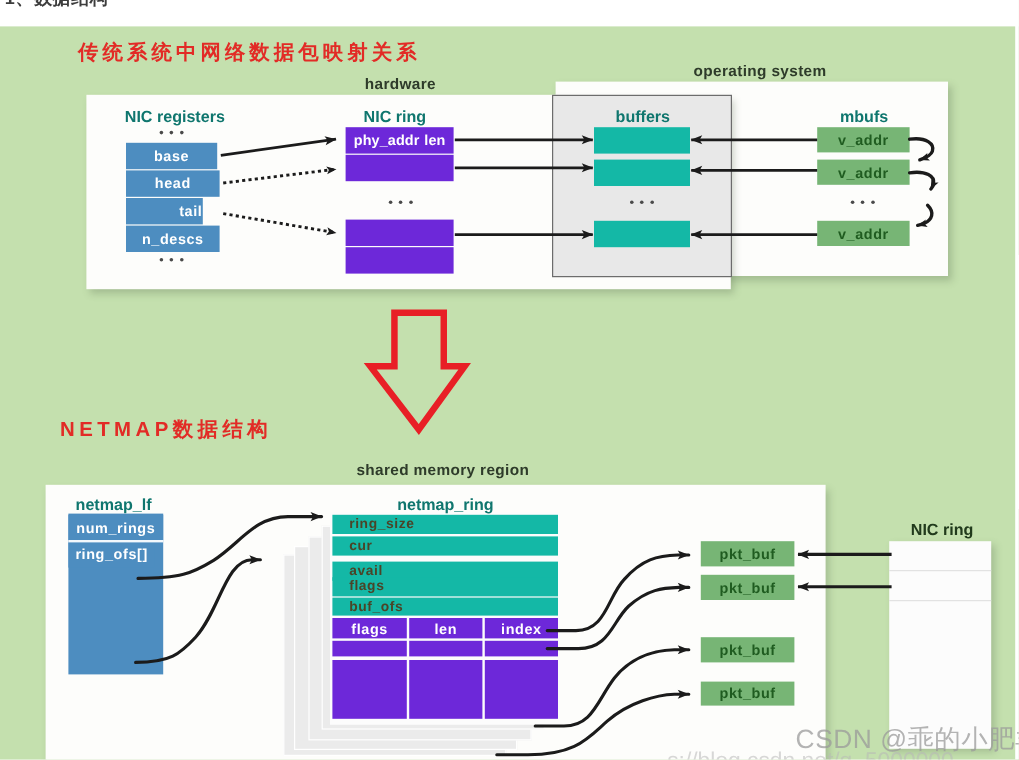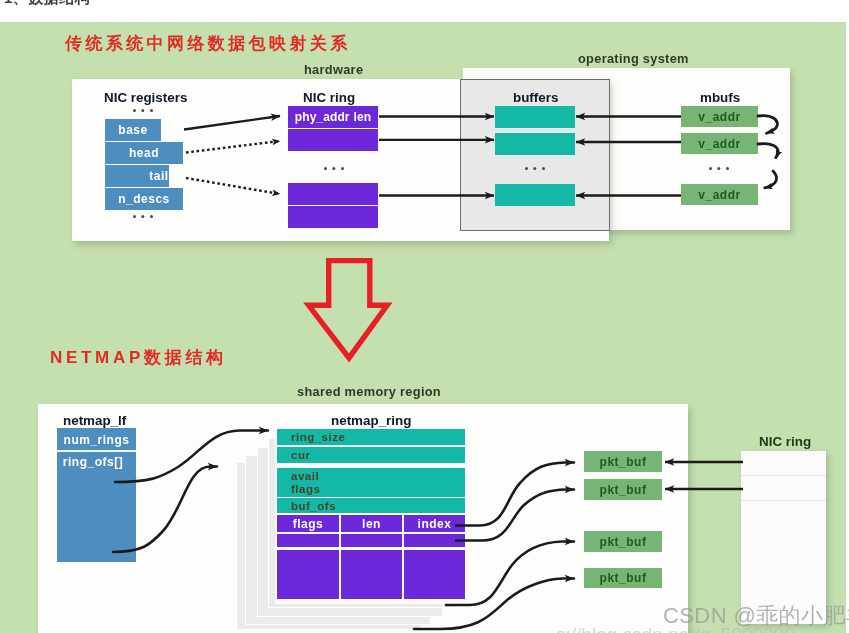--- a/index.html
+++ b/index.html
@@ -14,21 +14,21 @@
               letter-spacing:0.5px;white-space:nowrap;}
 
   
   #canvas{position:absolute;left:0;top:0;width:849px;height:633px;}
   #canvasbg{position:absolute;left:0;top:22px;width:846px;height:611px;background:#c4e0ae;}
 
   
   .panel{position:absolute;background:#fdfdfb;box-shadow:3px 4px 6px rgba(90,110,80,.30);}
   .zonelabel{position:absolute;white-space:nowrap;font-weight:700;font-size:12.8px;
              color:#2e3b2a;letter-spacing:.3px;}
-  .boxlabel{position:absolute;white-space:nowrap;font-weight:700;font-size:13.4px;color:#0f172a;}
+  .boxlabel{position:absolute;white-space:nowrap;font-weight:700;font-size:13.4px;color:#0f766e;}
   .cell{position:absolute;display:flex;align-items:center;justify-content:center;box-sizing:border-box;
         font-size:12px;font-weight:700;color:#fff;letter-spacing:.5px;white-space:nowrap;}
   .dots{position:absolute;white-space:nowrap;font-size:0;line-height:0;width:20px;height:4px;
         color:transparent;}
   .dots::before,.dots::after{content:"";position:absolute;width:3.4px;height:3.4px;
         border-radius:50%;background:#4a4a4a;top:0;}
   .dots::before{left:0;box-shadow:8.3px 0 0 #4a4a4a;}
   .dots::after{left:16.6px;}
   .redtitle{position:absolute;white-space:nowrap;font-weight:800;color:#e22b26;}
   svg.ov{position:absolute;left:0;top:0;overflow:visible;pointer-events:none;}
@@ -45,21 +45,21 @@
   #osLabel{left:578px;top:51px;}
 
   .blue{background:#4d8dc0;}
   .red {background:#6d28d9;}
   .yel {background:#14b8a6;text-align:center;}
   .grn {background:#77b575;color:#1f5c20;}
 
   #nicRegLabel{left:104px;top:90px;}
   #nicRegDotsTop{left:133px;top:109px;}
   #nicRegDotsBot{left:133px;top:215px;}
-  #regBase  {left:105px;top:119px;width:56px;height:22px;}
+  #regBase  {left:105px;top:119px;width:76px;height:22px;}
   #regHead  {left:105px;top:142px;width:78px;height:22px;}
   #regTail  {left:105px;top:165px;width:64px;height:22px;padding-left:44px;}
   #regNdescs{left:105px;top:188px;width:78px;height:22px;}
 
   #nicRingLabel{left:303px;top:90px;}
   #ringR1{left:288px;top:106px;width:90px;height:22px;}
   #ringR2{left:288px;top:129px;width:90px;height:22px;}
   #ringDots{left:324px;top:167px;}
   #ringR3{left:288px;top:183px;width:90px;height:22px;}
   #ringR4{left:288px;top:206px;width:90px;height:22px;}

